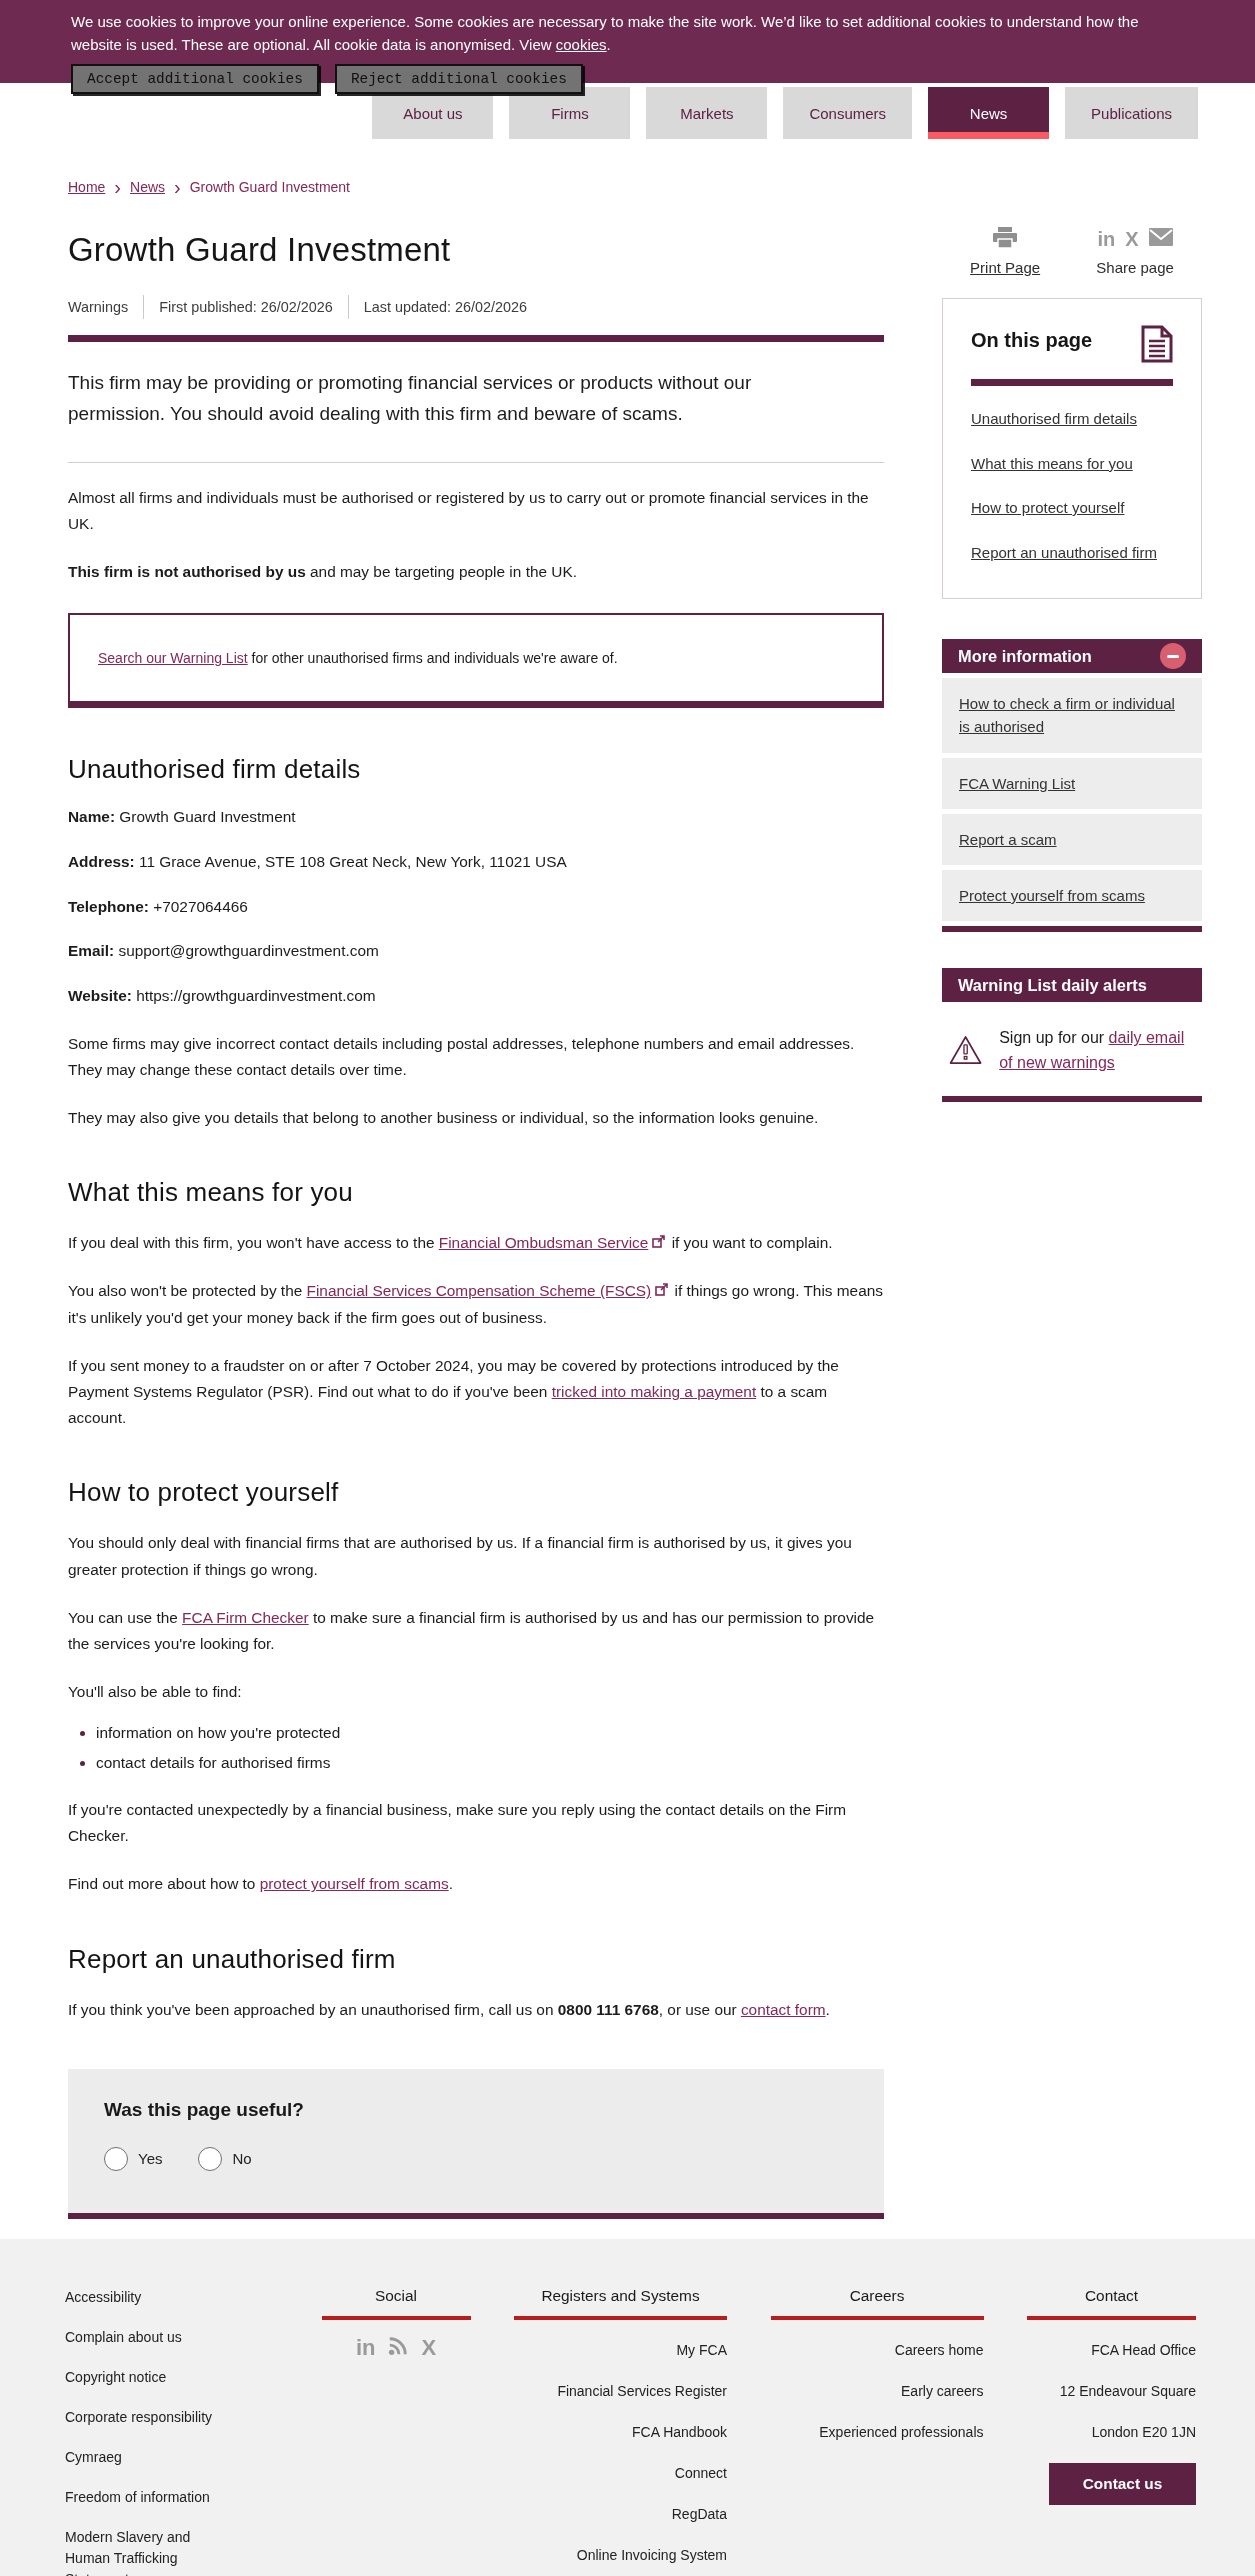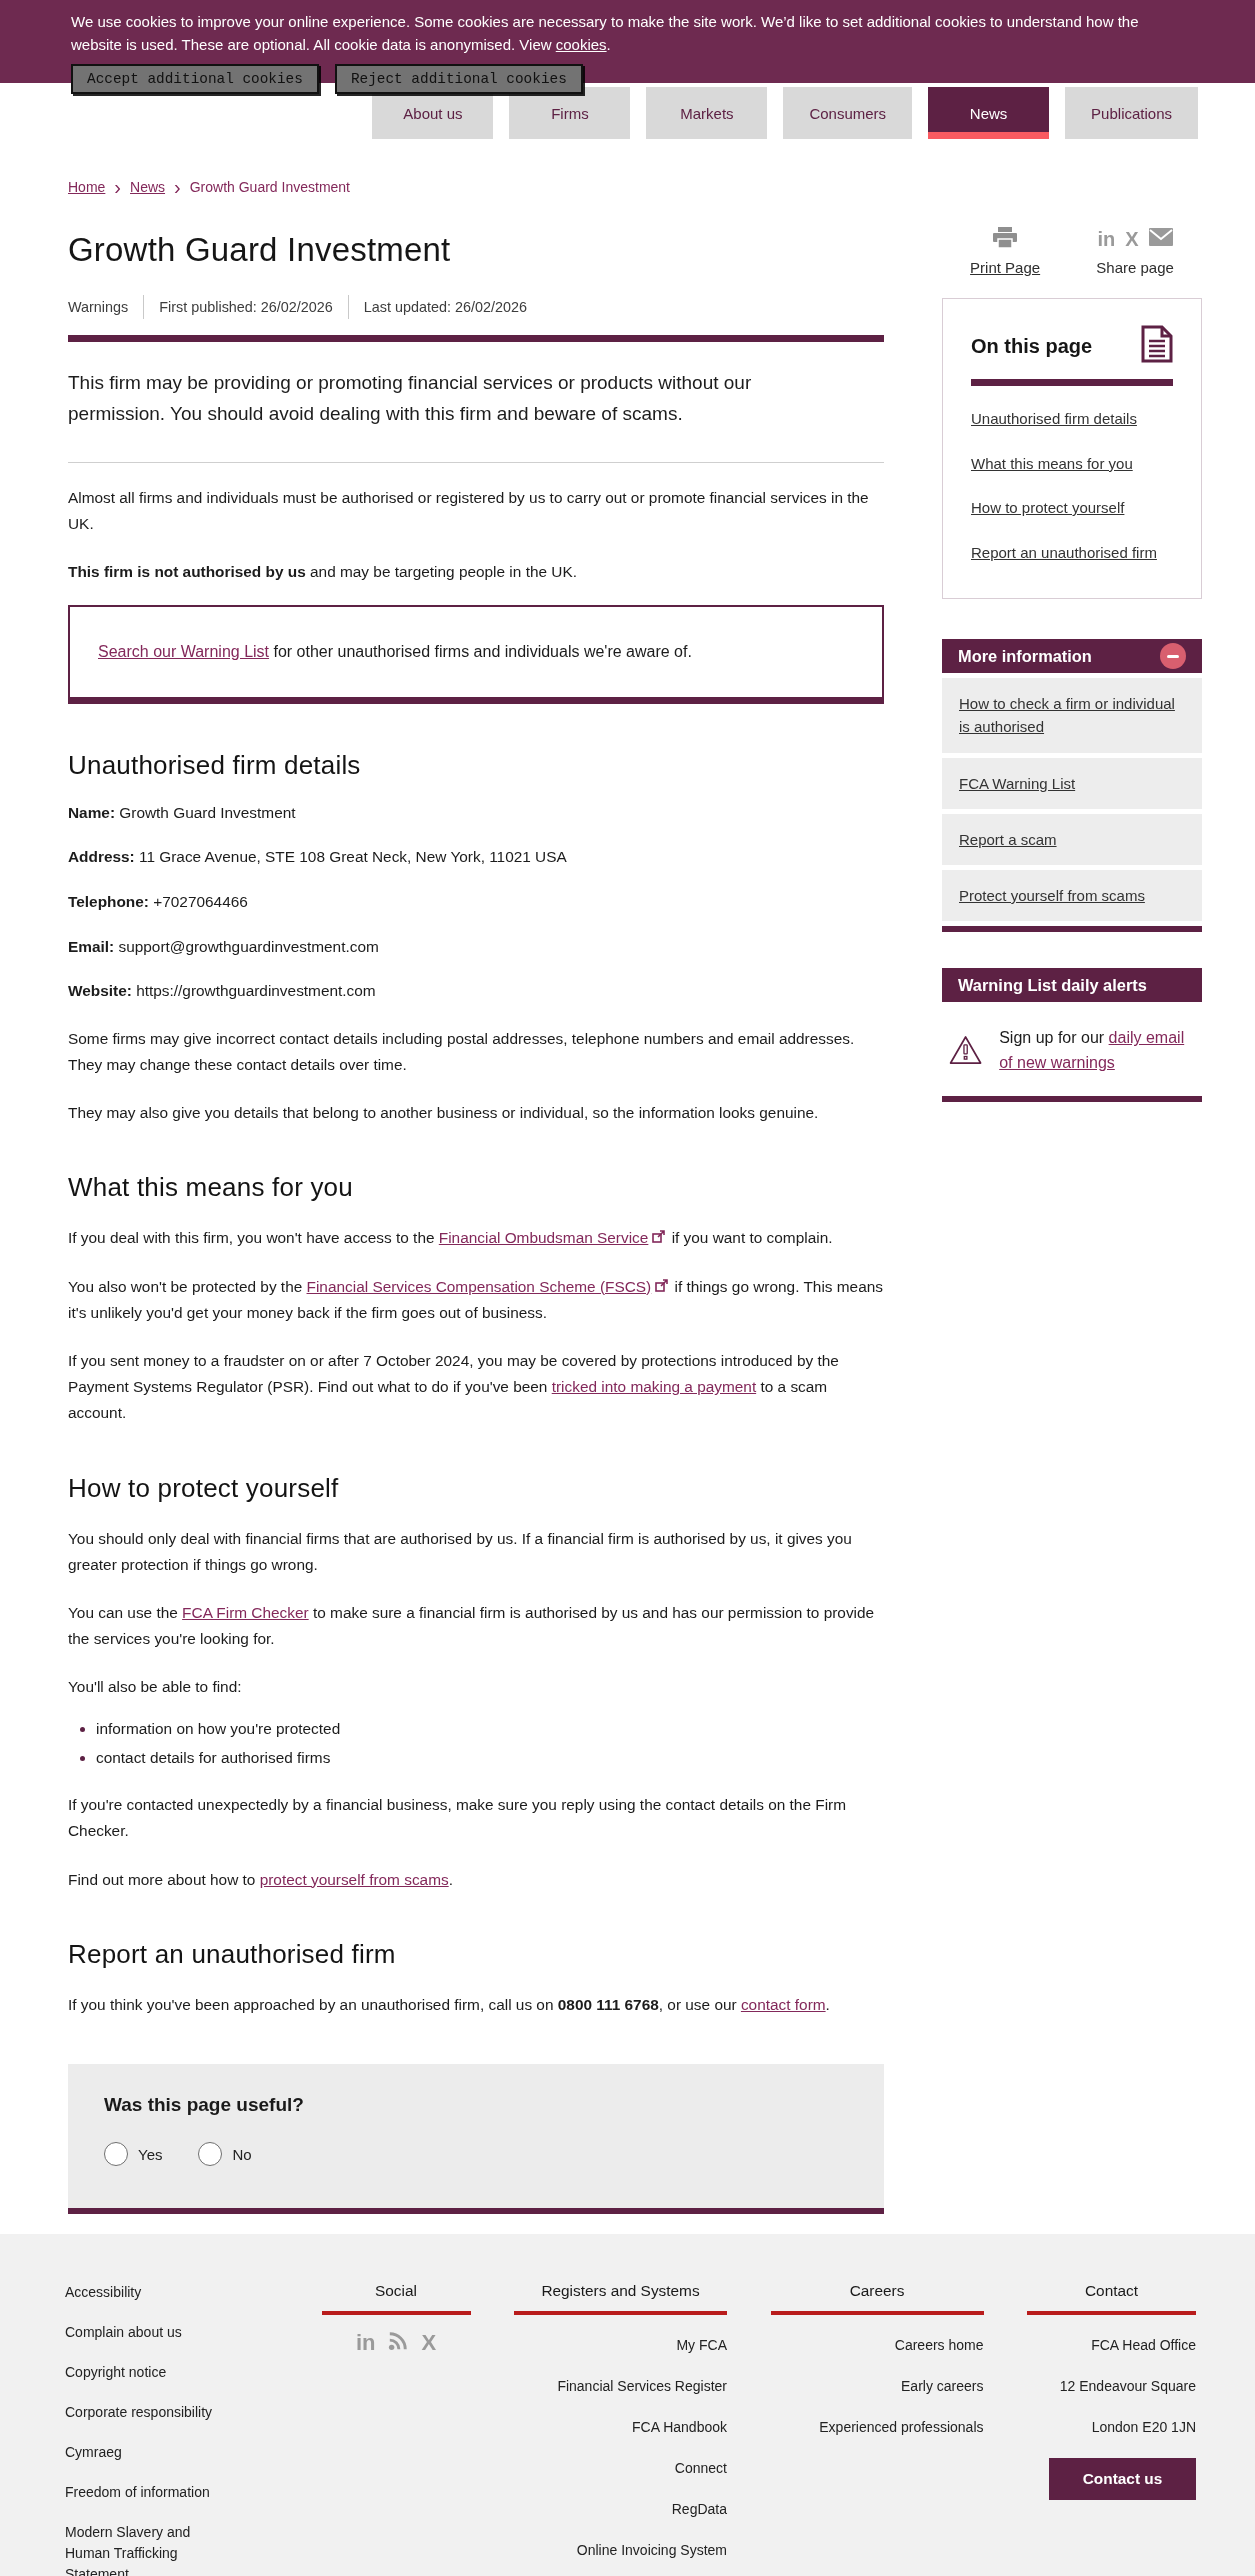--- a/index.html
+++ b/index.html
@@ -57,22 +57,22 @@
 
   .lead { font-size:19px; line-height:1.62; color:#1d1d1d; margin-top:26px; max-width:784px; }
   hr.light { border:none; border-top:1px solid #cfcfcf; margin:32px 0 0; }
 
   .body-p { font-size:15.4px; line-height:1.7; margin-top:22px; }
   .body-p b, .detail-row b { font-weight:700; }
   .inline-link { color:#83285a; text-decoration:underline; }
   .ext-icon { display:inline-block; vertical-align:baseline; margin:0 2px 0 4px; }
 
   .warning-box {
-    margin-top:20px; border:2px solid #5d2144; border-bottom-width:7px;
-    padding:32px 28px; font-size:16px; line-height:1.6;
+    margin-top:28px; border:2px solid #5d2144; border-bottom-width:7px;
+    padding:32px 28px; font-size:14px; line-height:1.6;
   }
 
   h2.section-h { font-size:26px; font-weight:400; color:#141414; margin-top:46px; letter-spacing:0.2px; }
   .detail-row { font-size:15.4px; line-height:1.6; margin-top:20px; }
 
   ul.bullets { margin:16px 0 0 28px; }
   ul.bullets li { font-size:15.4px; line-height:1.55; margin-top:6px; }
   ul.bullets li::marker { color:#5d2144; }
 
   .feedback-box {
@@ -92,21 +92,21 @@
   .tools-row { margin-top:10px; display:flex; justify-content:space-around; align-items:flex-end; height:69px; }
   .tool-col { display:flex; flex-direction:column; align-items:center; gap:9px; }
   .tool-label { font-size:15px; color:#2e2e2e; }
   .tool-label.underlined { text-decoration:underline; }
   .share-icons { display:flex; align-items:center; gap:10px; }
   .glyph-icon { color:#9a9a9a; font-weight:800; font-size:20px; line-height:1; text-decoration:none; }
 
   .otp-card {
     margin-top:22px; border:1px solid #d9cdd5; padding:26px 28px 34px;
   }
-  .otp-head { display:flex; justify-content:space-between; align-items:center; }
+  .otp-head { display:flex; justify-content:space-between; align-items:flex-start; }
   .otp-head h3 { font-size:20px; font-weight:700; color:#161616; padding-top:4px; }
   .otp-rule { height:7px; background:#5d2144; margin-top:16px; }
   .otp-links a { display:block; margin-top:22px; font-size:15px; line-height:1.5; color:#333; text-decoration:underline; }
 
   .panel { margin-top:40px; }
   .panel-head {
     background:#5d2144; color:#fff; height:34px;
     display:flex; align-items:center; justify-content:space-between; padding:0 16px;
   }
   .panel-head h3 { font-size:16.4px; font-weight:700; }

